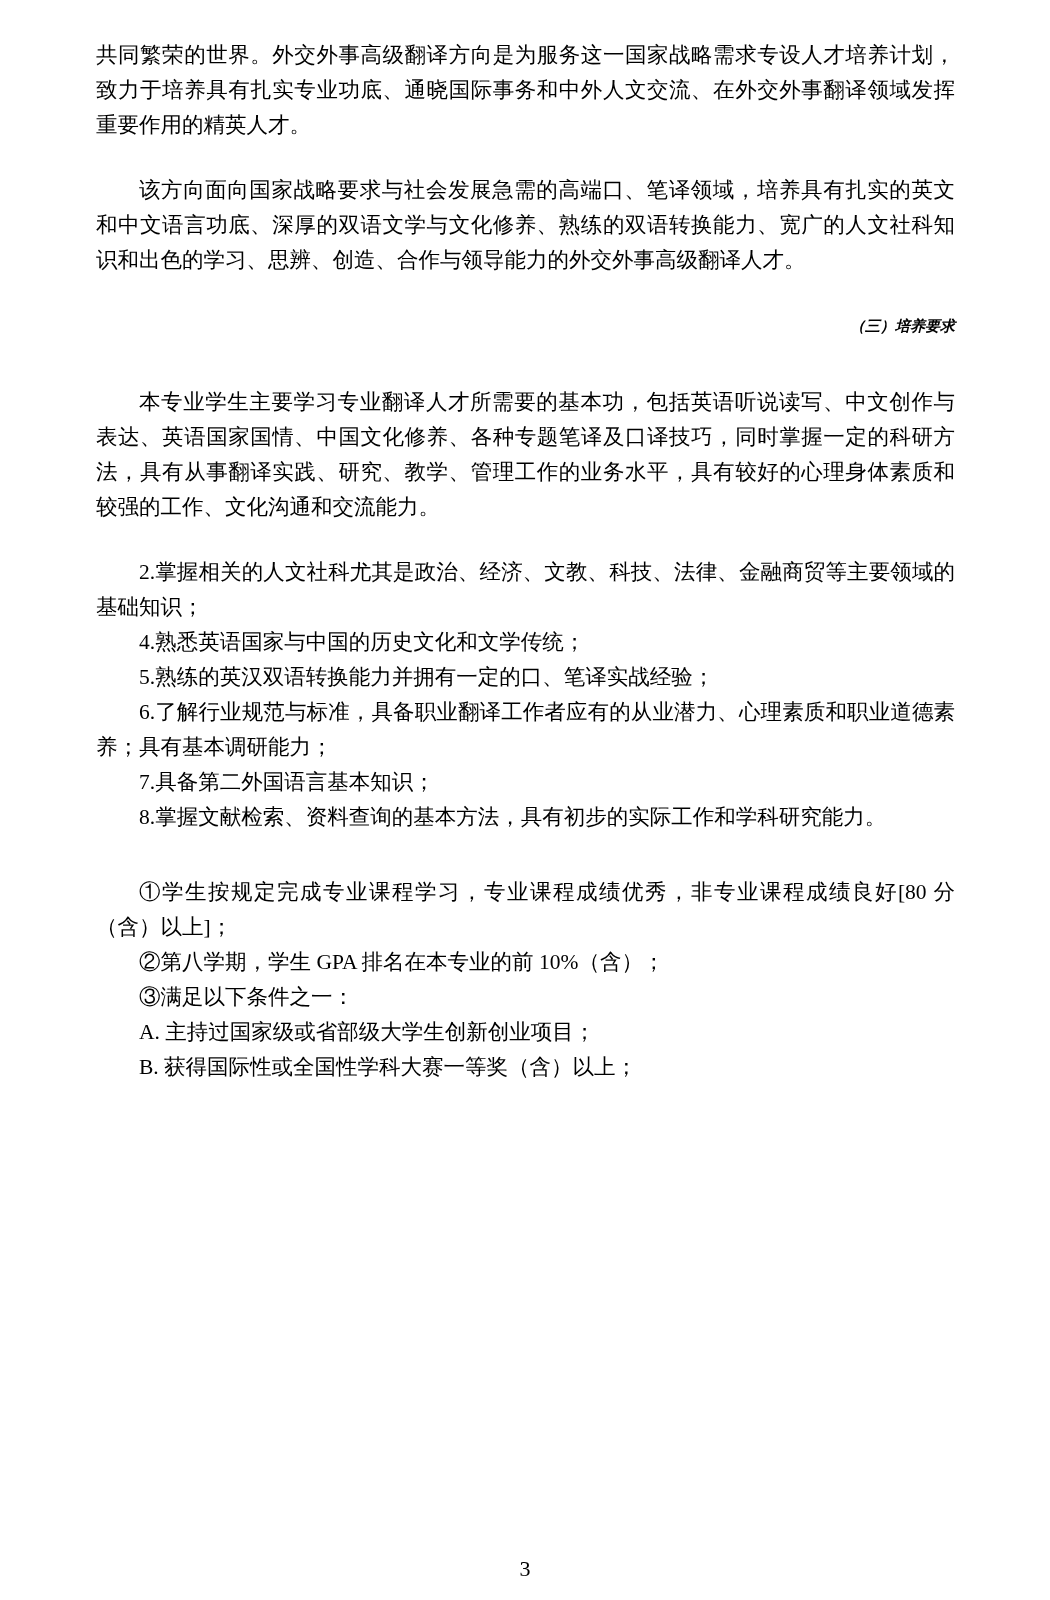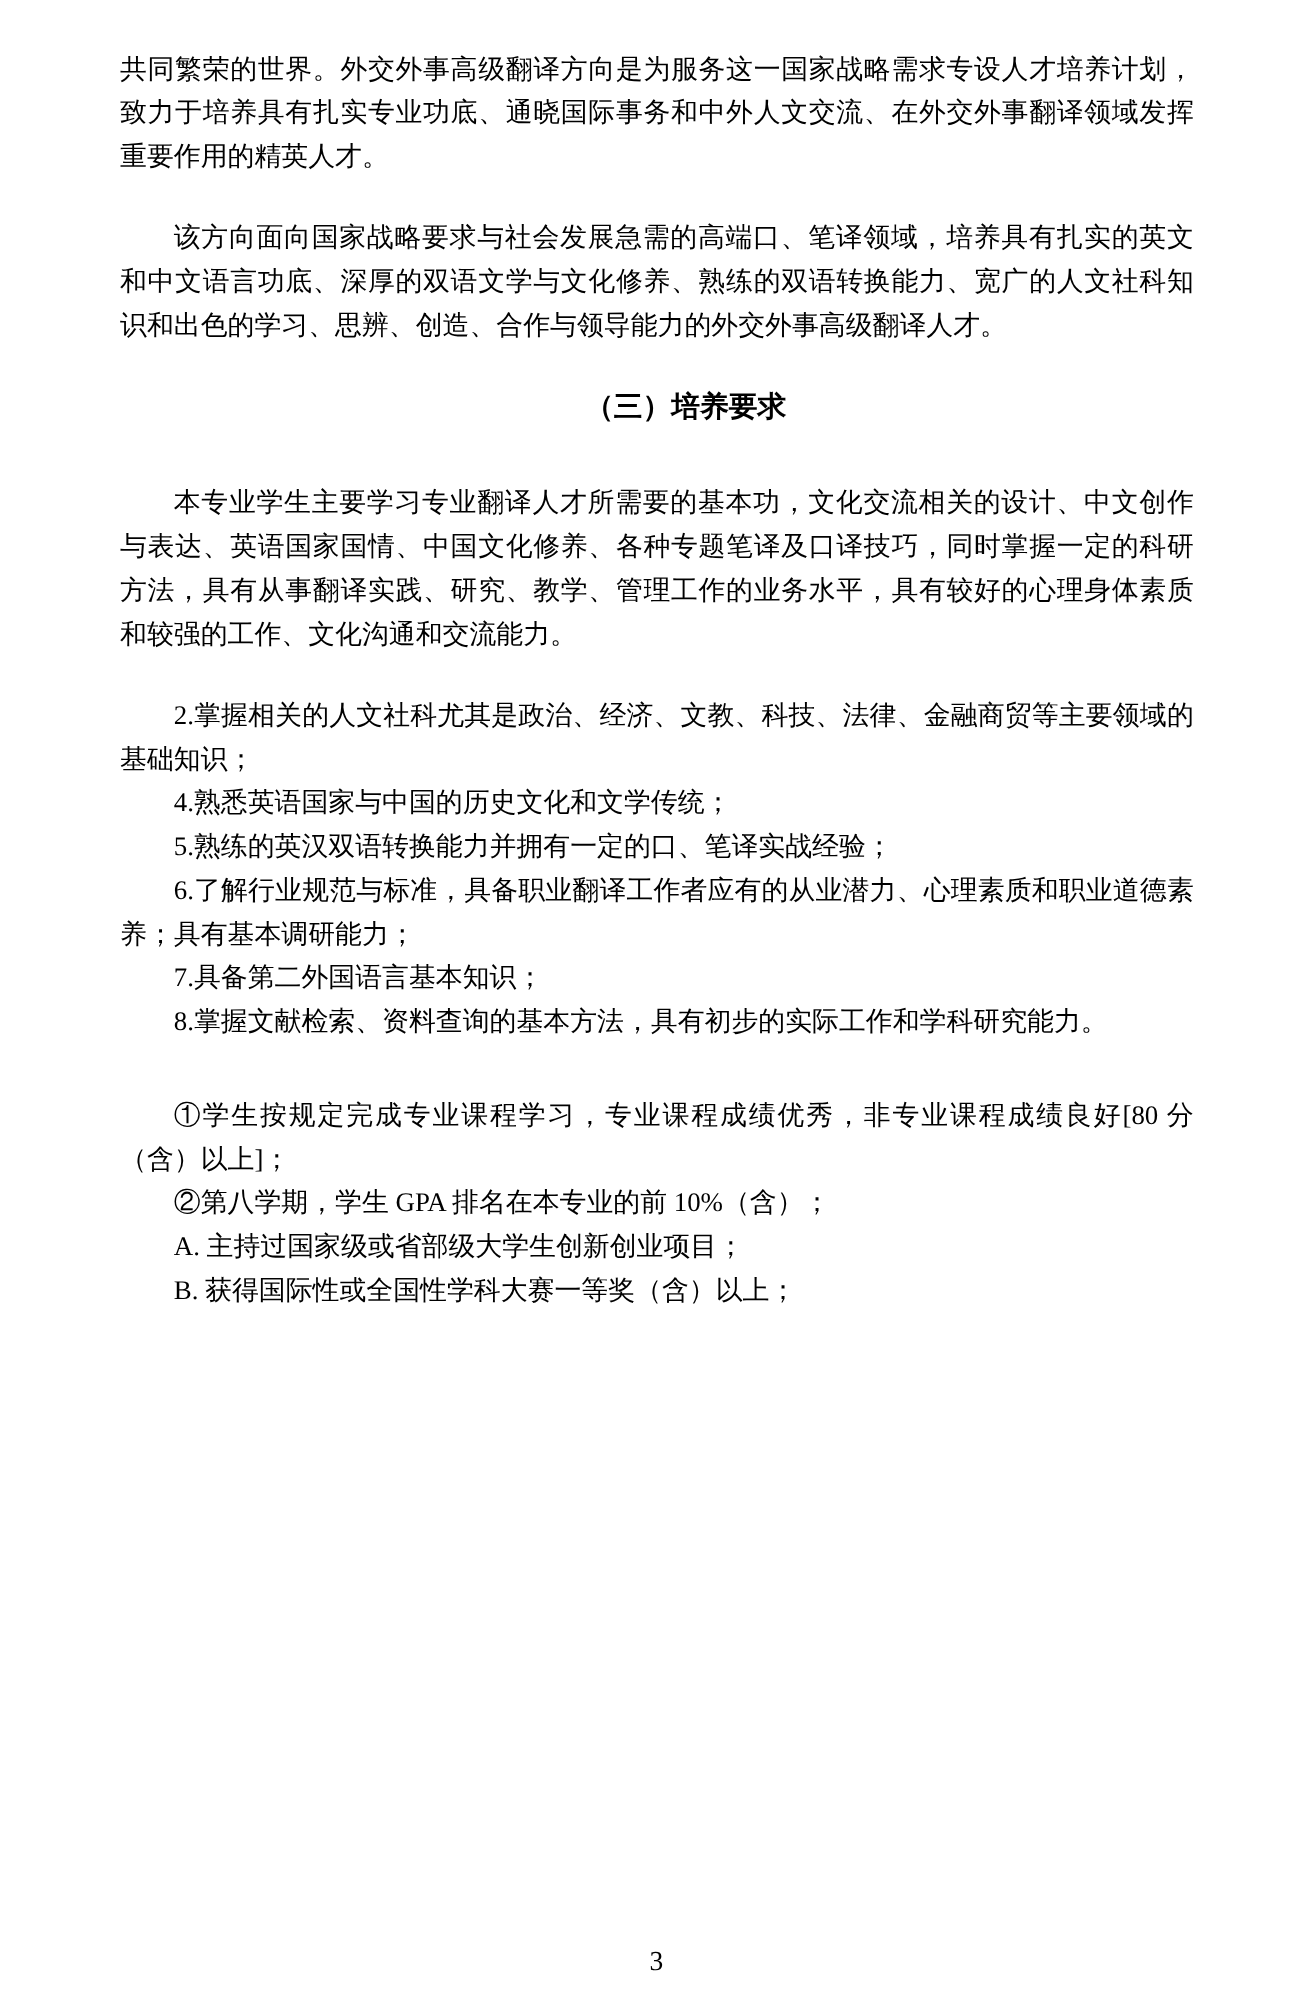--- a/index.html
+++ b/index.html
@@ -30,26 +30,27 @@
     text-indent: 2em;
   }
   .para.no-indent {
     text-indent: 0;
   }
   .para.first {
     margin-top: 0;
   }
   .heading {
     font-family: "Liberation Sans", "DejaVu Sans", sans-serif;
-    font-size: 23px;
+    font-size: 15px;
     font-weight: bold;
     line-height: 35px;
     margin: 28px 0 42px 0;
     text-indent: 2em;
-    text-align: center;
+    text-align: right;
+    font-style: italic;
   }
   .list-item {
     margin: 0;
     text-indent: 2em;
   }
   .spacer {
     height: 40px;
   }
   .page-number {
     position: absolute;
@@ -62,27 +63,28 @@
   }
 </style>
 </head>
 <body>
 
 <div class="page">
   <main id="document-body">
       <p class="para no-indent first">共同繁荣的世界。外交外事高级翻译方向是为服务这一国家战略需求专设人才培养计划，致力于培养具有扎实专业功底、通晓国际事务和中外人文交流、在外交外事翻译领域发挥重要作用的精英人才。</p>
       <p class="para">该方向面向国家战略要求与社会发展急需的高端口、笔译领域，培养具有扎实的英文和中文语言功底、深厚的双语文学与文化修养、熟练的双语转换能力、宽广的人文社科知识和出色的学习、思辨、创造、合作与领导能力的外交外事高级翻译人才。</p>
       <h2 class="heading">（三）培养要求</h2>
-      <p class="para">本专业学生主要学习专业翻译人才所需要的基本功，文化交流相关的设计、中文创作与表达、英语国家国情、中国文化修养、各种专题笔译及口译技巧，同时掌握一定的科研方法，具有从事翻译实践、研究、教学、管理工作的业务水平，具有较好的心理身体素质和较强的工作、文化沟通和交流能力。</p>
+      <p class="para">本专业学生主要学习专业翻译人才所需要的基本功，包括英语听说读写、中文创作与表达、英语国家国情、中国文化修养、各种专题笔译及口译技巧，同时掌握一定的科研方法，具有从事翻译实践、研究、教学、管理工作的业务水平，具有较好的心理身体素质和较强的工作、文化沟通和交流能力。</p>
       <p class="list-item">2.掌握相关的人文社科尤其是政治、经济、文教、科技、法律、金融商贸等主要领域的基础知识；</p>
       <p class="list-item">4.熟悉英语国家与中国的历史文化和文学传统；</p>
       <p class="list-item">5.熟练的英汉双语转换能力并拥有一定的口、笔译实战经验；</p>
       <p class="list-item">6.了解行业规范与标准，具备职业翻译工作者应有的从业潜力、心理素质和职业道德素养；具有基本调研能力；</p>
       <p class="list-item">7.具备第二外国语言基本知识；</p>
       <p class="list-item">8.掌握文献检索、资料查询的基本方法，具有初步的实际工作和学科研究能力。</p>
       <div class="spacer"></div>
       <p class="list-item">①学生按规定完成专业课程学习，专业课程成绩优秀，非专业课程成绩良好[80 分（含）以上]；</p>
       <p class="list-item">②第八学期，学生 GPA 排名在本专业的前 10%（含）；</p>
+      <p class="list-item">③满足以下条件之一：</p>
       <p class="list-item">A. 主持过国家级或省部级大学生创新创业项目；</p>
       <p class="list-item">B. 获得国际性或全国性学科大赛一等奖（含）以上；</p>
     </main>
   <div class="page-number">3</div>
 </div>
 
 </body></html>

